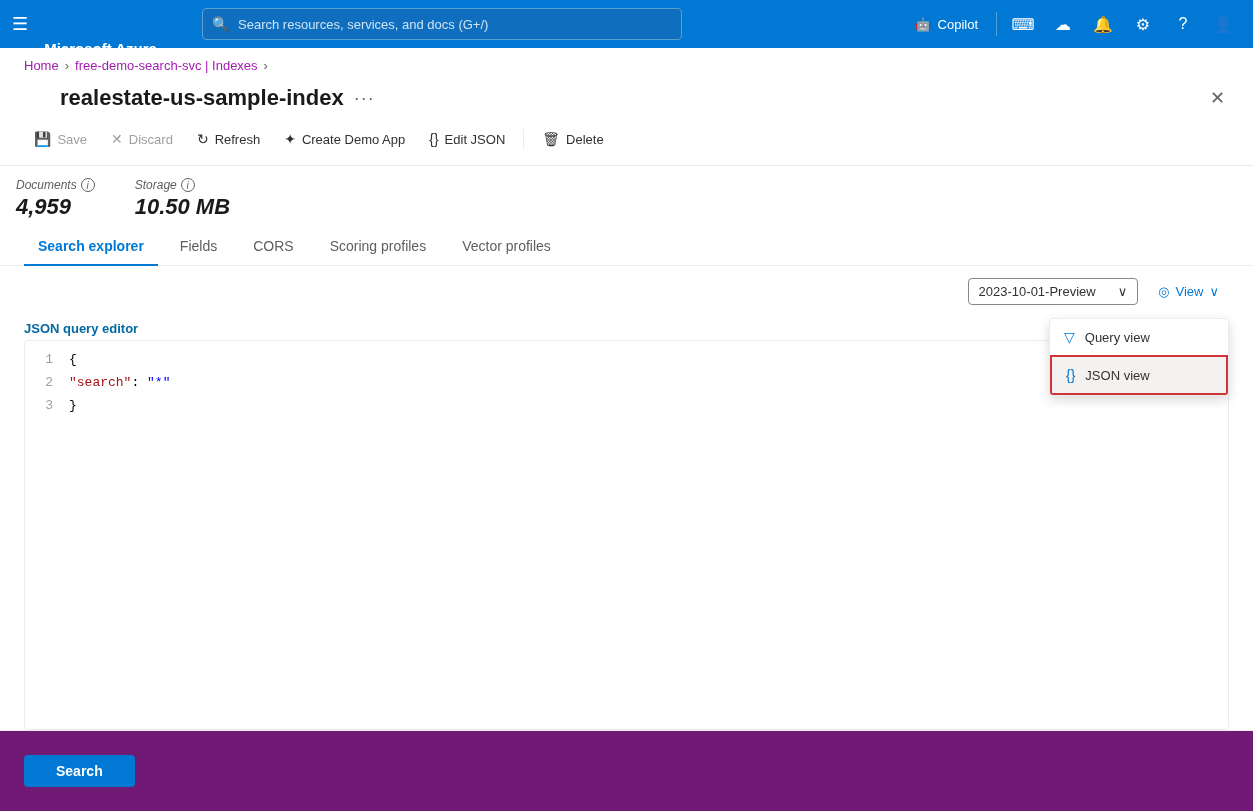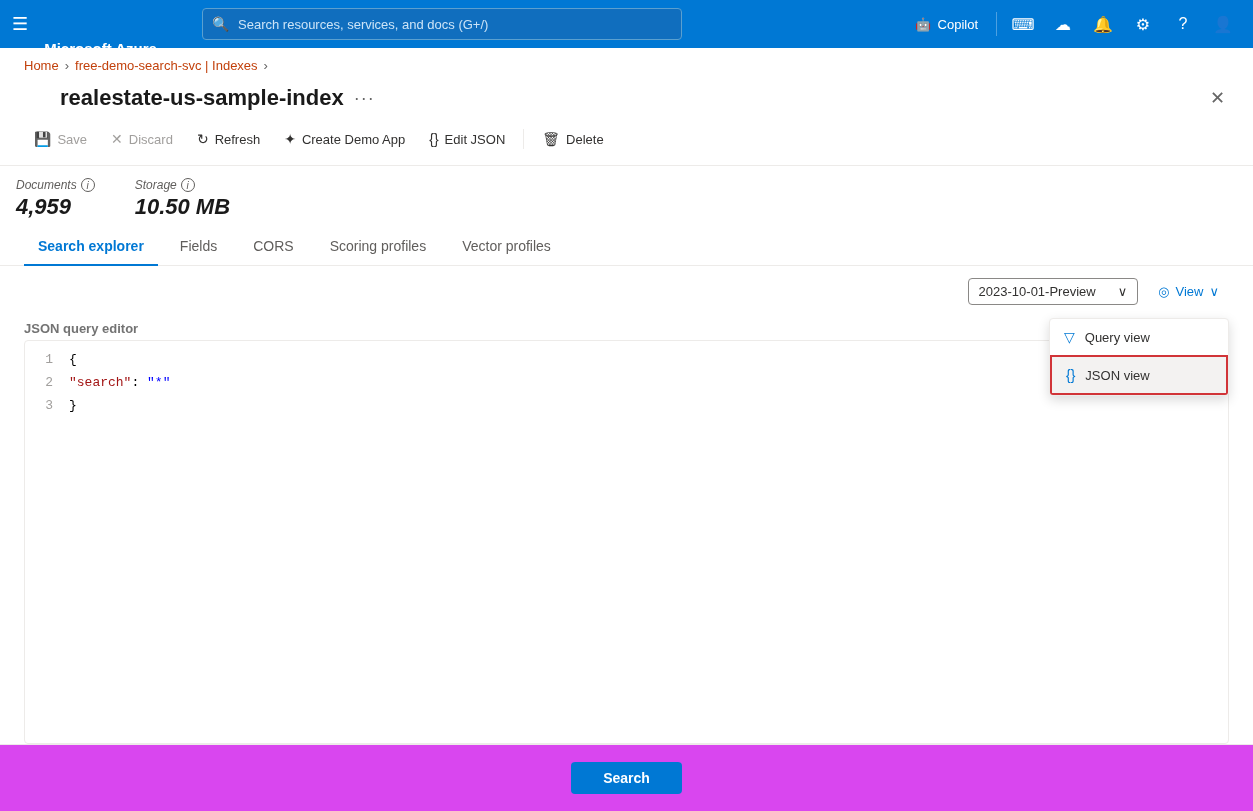--- a/index.html
+++ b/index.html
@@ -77,21 +77,21 @@
     
     .breadcrumb {
       padding: 10px 24px 6px;
       display: flex;
       align-items: center;
       gap: 6px;
       font-size: 13px;
       color: #0078d4;
     }
     .breadcrumb-sep { color: #666; }
-    .breadcrumb-link { cursor: pointer; color: #c2410c; }
+    .breadcrumb-link { cursor: pointer; color: #a21caf; }
 
     
     .page-header {
       padding: 4px 24px 0;
       display: flex;
       align-items: center;
       justify-content: space-between;
       border-bottom: none;
     }
     .page-title-row {
@@ -241,21 +241,21 @@
       border: 1px solid #edebe9;
       border-radius: 4px;
       overflow: auto;
       position: relative;
       font-family: 'Consolas', 'Courier New', monospace;
     }
     .editor-label {
       padding: 8px 24px 4px;
       font-size: 13px;
       font-weight: 600;
-      color: #737373;
+      color: #0369a1;
     }
     .editor-content {
       padding: 8px 0;
       font-size: 13px;
       line-height: 1.6;
     }
     .editor-line {
       display: flex;
       padding: 1px 12px;
     }
@@ -293,23 +293,23 @@
     }
     .dropdown-item.highlighted {
       background: #f3f2f1;
       border: 2px solid #d13438;
     }
     .dropdown-item-icon { font-size: 14px; color: #0078d4; }
 
     
     .bottom-bar {
       display: flex;
-      justify-content: center;
-      padding: 17px 24px;
-      background: #d946ef;
+      justify-content: flex-start;
+      padding: 24px 24px;
+      background: #701a75;
       border-top: 1px solid #edebe9;
     }
     .search-btn {
       background: #0078d4;
       color: white;
       border: none;
       border-radius: 4px;
       padding: 8px 32px;
       font-size: 14px;
       font-weight: 600;

